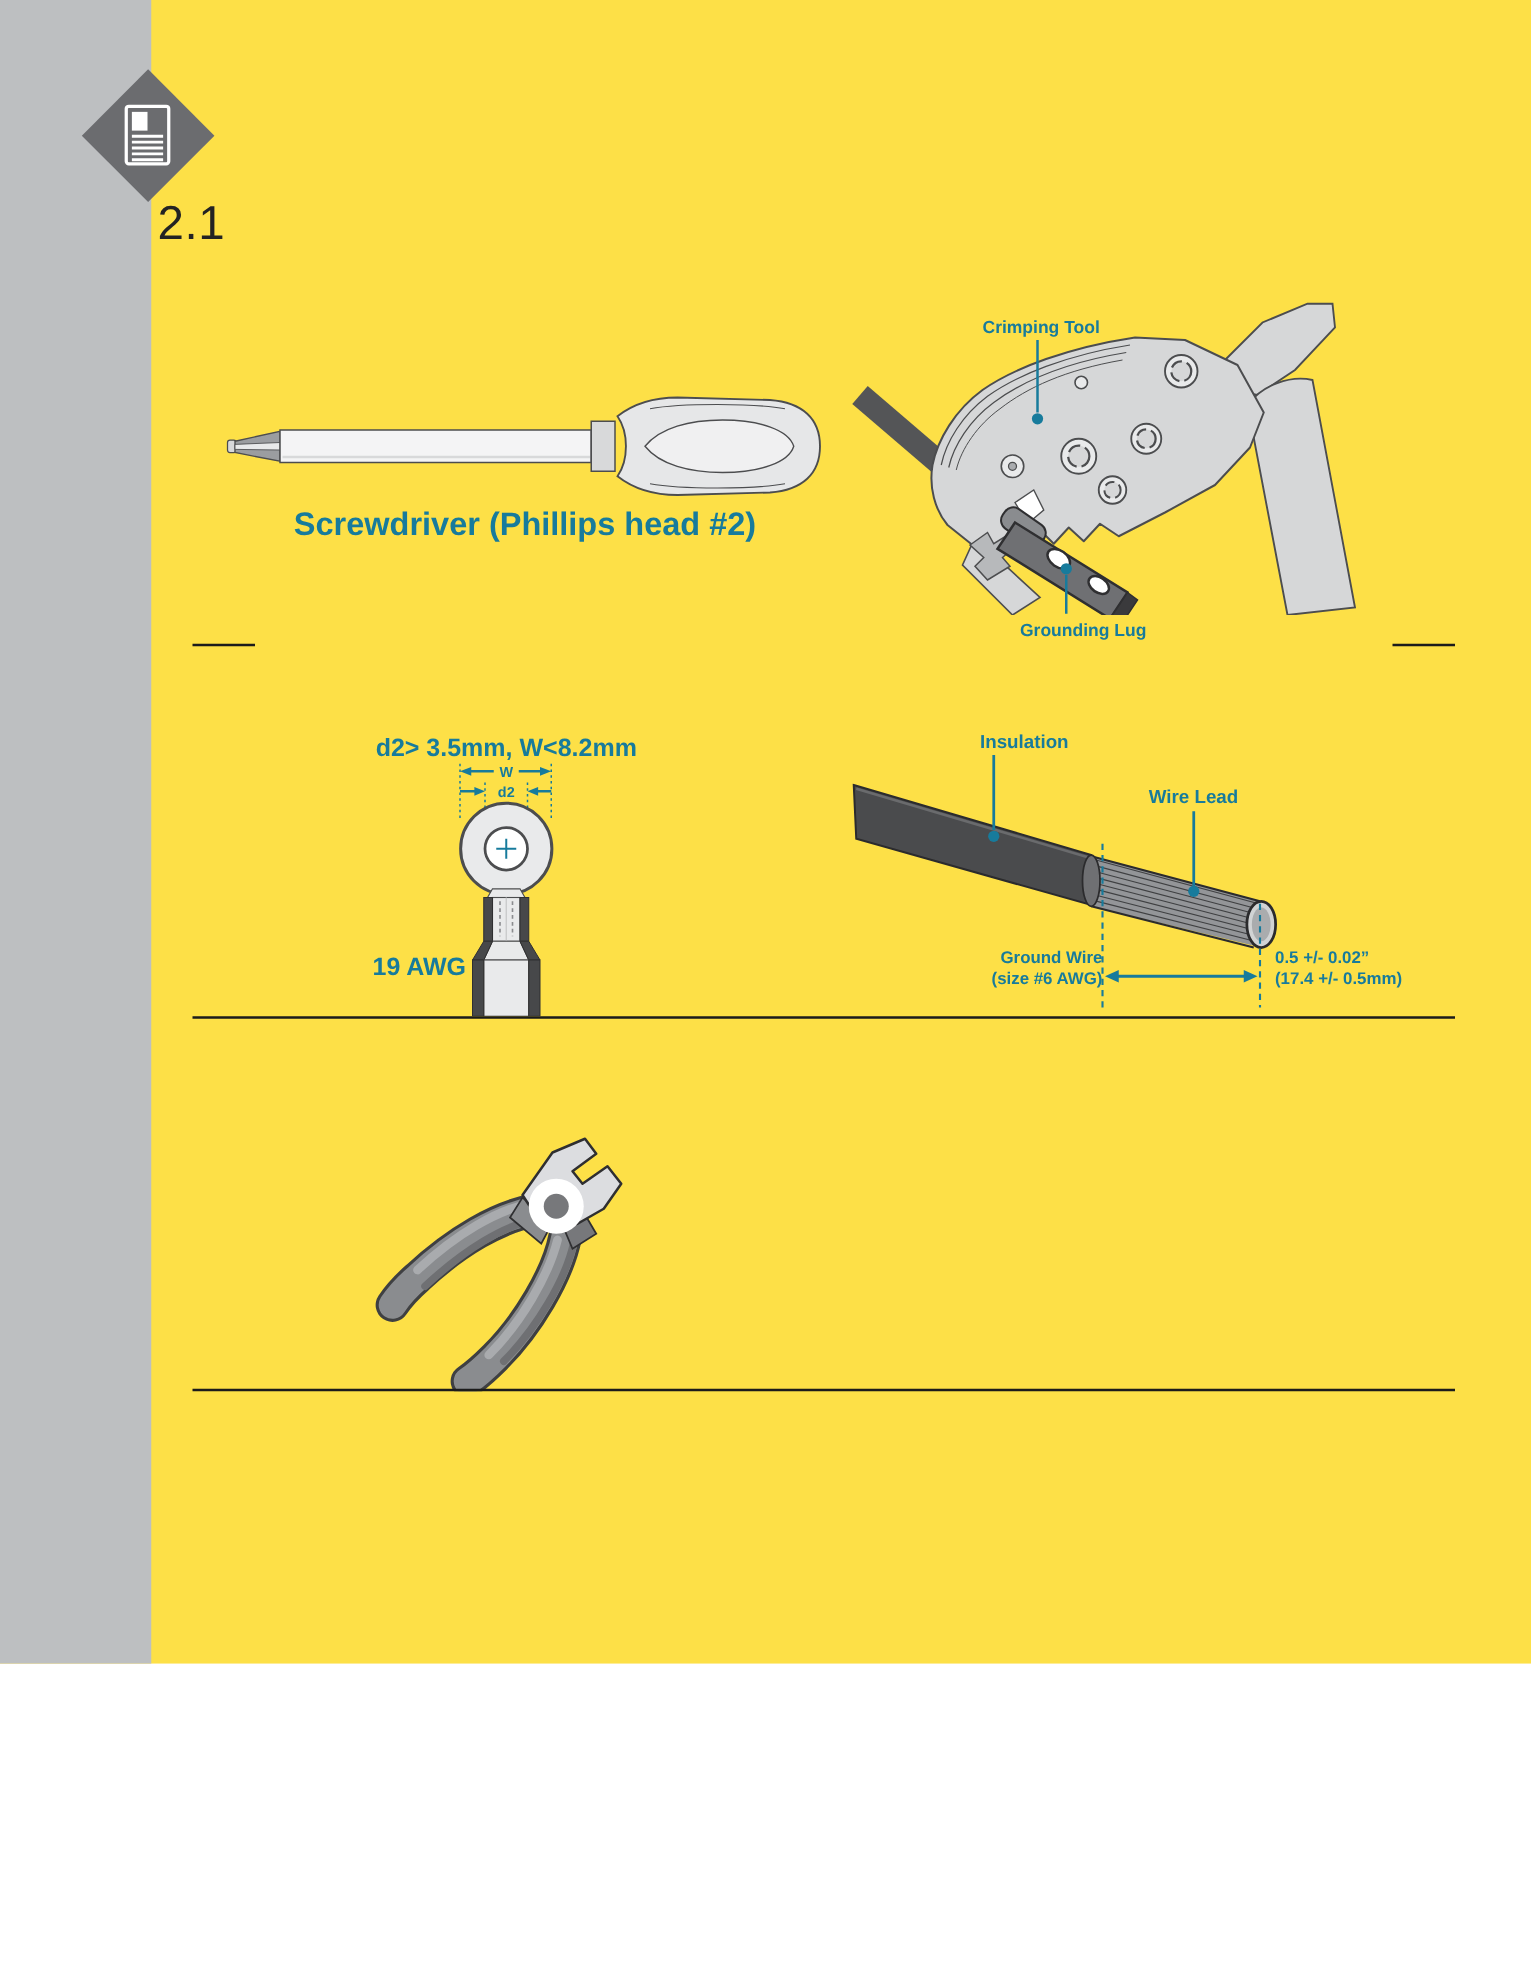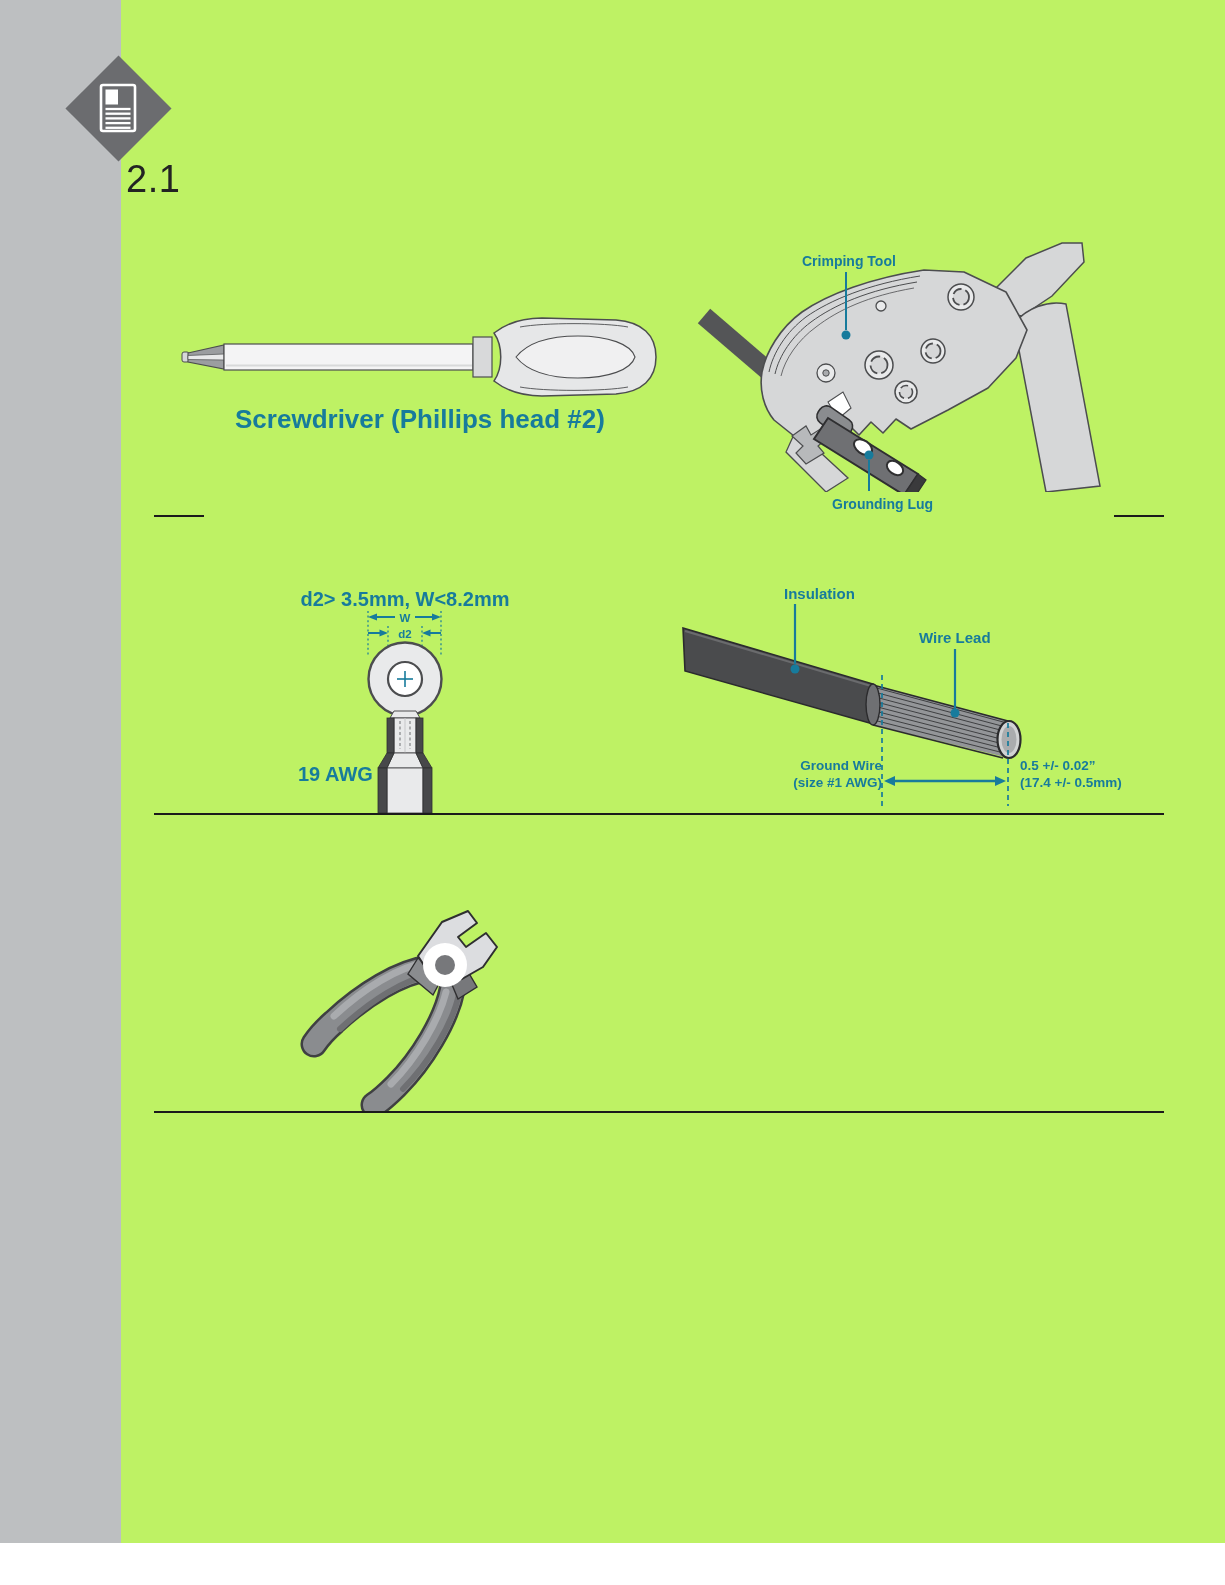--- a/index.html
+++ b/index.html
@@ -1,17 +1,17 @@
 <!DOCTYPE html>
 <html><head>
 <meta charset="utf-8">
 <style>
   html,body{margin:0;padding:0;background:#fff;}
   .page{
-    position:relative;width:1225px;height:1543px;background:#bef264;overflow:hidden;
+    position:relative;width:1225px;height:1331px;background:#fde047;overflow:hidden;
     font-family:"Liberation Sans","DejaVu Sans",sans-serif;
   }
   .sidebar{position:absolute;left:0;top:0;width:121px;height:1578px;background:#bdbfc1;}
   .footer-bar{position:absolute;left:0;top:1578px;width:1225px;height:7px;background:#141414;}
   .diamond{
     position:absolute;left:81px;top:71px;width:75px;height:75px;background:#6b6c6f;
     transform:rotate(45deg);
   }
   .doc-icon{position:absolute;left:99px;top:83px;}
   .section-number{
@@ -68,21 +68,21 @@
       <rect x="295" y="24" width="19" height="40" fill="#d8d9da" stroke="#4c4d4f" stroke-width="1.2"></rect>
 
       <path d="M 316,20 C 330,9 346,5 364,5 L 438,7 C 464,9 478,22 478,44 C 478,66 464,79 438,81 L 364,83 C 346,83 330,79 316,68 C 325,55 325,33 316,20 Z" fill="#e6e7e8" stroke="#4c4d4f" stroke-width="1.5"></path>
       <path d="M 338,44 C 350,29 374,23 400,23 C 430,23 453,31 457,44 C 453,57 430,65 400,65 C 374,65 350,59 338,44 Z" fill="#f0f0f1" stroke="#4c4d4f" stroke-width="1.1"></path>
       <path d="M 342,14 C 366,9.5 426,9.5 450,14" fill="none" stroke="#4c4d4f" stroke-width="0.9"></path>
       <path d="M 342,74 C 366,78.5 426,78.5 450,74" fill="none" stroke="#4c4d4f" stroke-width="0.9"></path>
     </svg>
     <div class="caption-lg">Screwdriver (Phillips head #2)</div>
   </div>
 
-  <div class="fig" style="left:696px;top:250px;width:445px;height:262px;text-decoration:underline;">
+  <div class="fig" style="left:680px;top:250px;width:445px;height:262px;text-decoration:underline;">
     <div class="lbl-sm" style="left:106px;top:3px;">Crimping Tool</div>
     <svg style="left:0;top:-10px;" width="445" height="252" viewBox="0 0 445 252">
 
       <line x1="8" y1="76" x2="92" y2="148" stroke="#545557" stroke-width="19"></line>
 
       <polygon points="100,190 152,238 130,252 90,212" fill="#d6d7d8" stroke="#4c4d4f" stroke-width="1.3"></polygon>
 
       <polygon points="298,50 330,18 366,3 386,3 388,22 356,56 326,76 304,72" fill="#d6d7d8" stroke="#4c4d4f" stroke-width="1.5"></polygon>
 
       <path d="M 318,84 C 330,68 352,60 370,64 L 404,246 L 350,252 Z" fill="#d6d7d8" stroke="#4c4d4f" stroke-width="1.5"></path>
@@ -208,21 +208,21 @@
 
       <line x1="145" y1="23" x2="145" y2="83" stroke="#177b9c" stroke-width="2.2"></line>
       <circle cx="145" cy="88" r="4.5" fill="#177b9c"></circle>
       <line x1="305" y1="68" x2="305" y2="128" stroke="#177b9c" stroke-width="2.2"></line>
       <circle cx="305" cy="132" r="4.5" fill="#177b9c"></circle>
     </svg>
     <div class="lbl-md" style="left:108px;top:4px;margin-left:26px;">Insulation</div>
     <div class="lbl-md" style="left:269px;top:48px;">Wire Lead</div>
     <div class="two-line align-r" style="left:72px;top:176px;width:160px;">
       <div>Ground Wire</div>
-      <div>(size #1 AWG)</div>
+      <div>(size #6 AWG)</div>
     </div>
     <div class="two-line" style="left:370px;top:176px;width:130px;">
       <div>0.5 +/- 0.02”</div>
       <div>(17.4 +/- 0.5mm)</div>
     </div>
   </div>
 
   <div class="divider" style="left:154px;top:813px;width:1010px;"></div>
 
   <div class="fig" style="left:300px;top:908px;width:205px;height:205px;">

